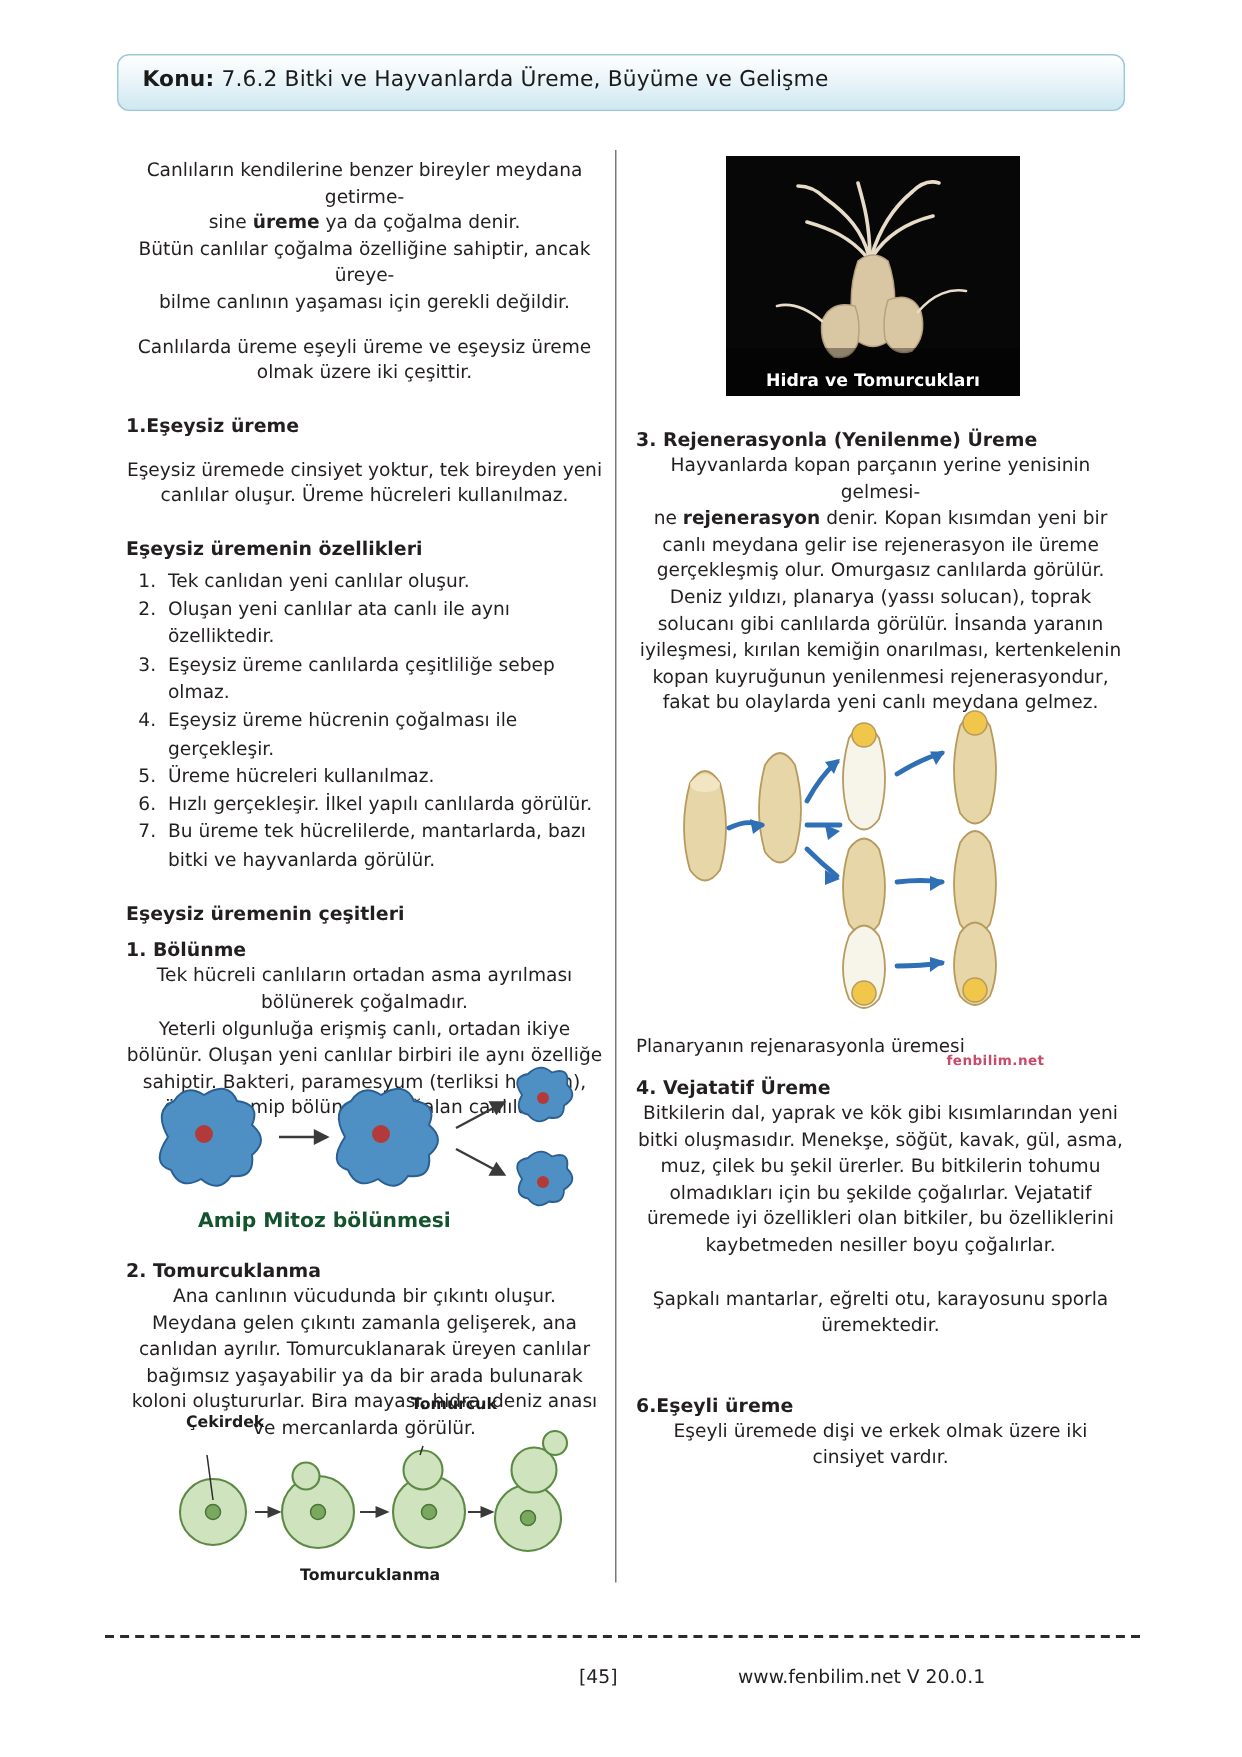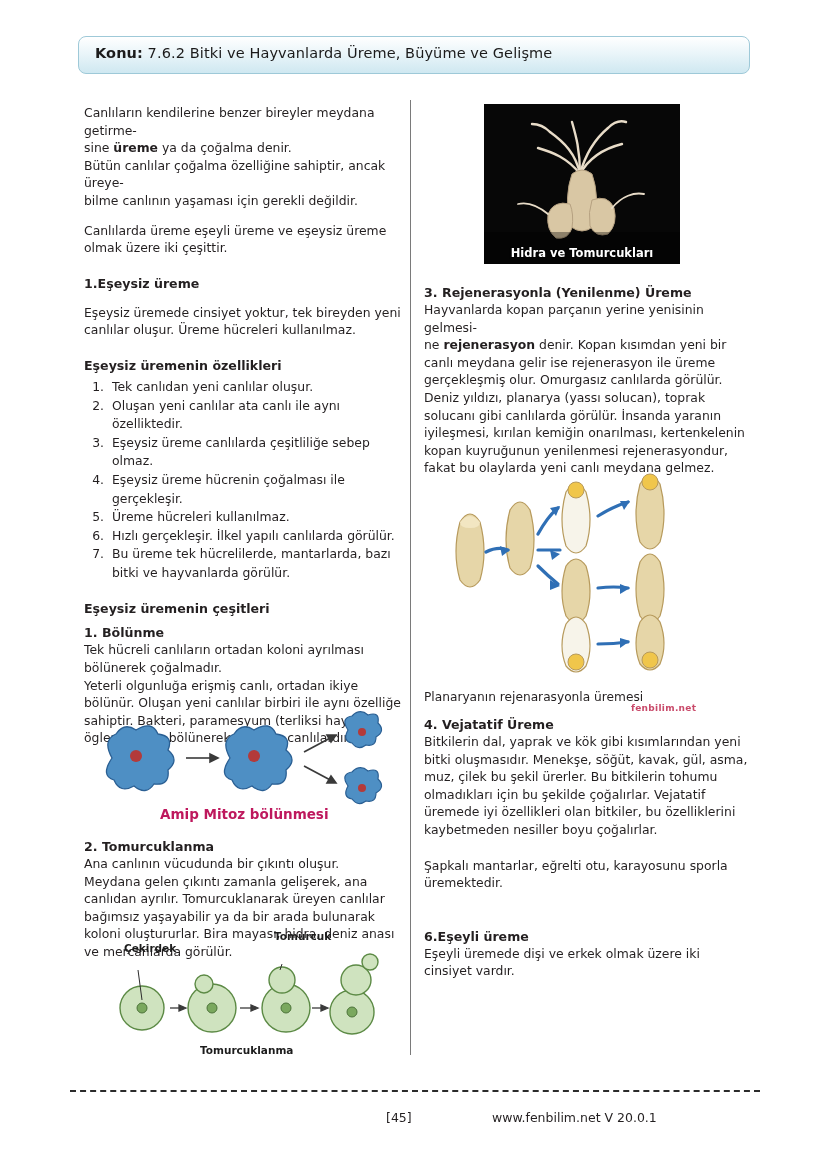--- a/index.html
+++ b/index.html
@@ -63,20 +63,21 @@
     left: 424px;
     top: 104px;
     width: 326px;
   }
 
   p, .para {
     margin: 0 0 0 0;
     font-size: 12.4px;
     line-height: 17.6px;
     color: #231f20;
+    text-align: center;
   }
   .gap-s { height: 12px; }
   .gap-m { height: 18px; }
   .gap-xs { height: 7px; }
   .heading {
     font-size: 12.6px;
     font-weight: bold;
     line-height: 17px;
     color: #231f20;
   }
@@ -112,25 +113,25 @@
   
   .amip-box {
     position: absolute;
     left: 90px;
     top: 706px;
     width: 300px;
     height: 118px;
   }
   .amip-caption {
     position: absolute;
-    left: 160px;
+    left: 132px;
     top: 806px;
     font-size: 13.5px;
     font-weight: bold;
-    color: #be185d;
+    color: #14532d;
   }
 
   
   .tomur-box {
     position: absolute;
     left: 100px;
     top: 950px;
     width: 290px;
     height: 110px;
   }
@@ -226,21 +227,21 @@
       <li>Eşeysiz üreme canlılarda çeşitliliğe sebep olmaz.</li>
       <li>Eşeysiz üreme hücrenin çoğalması ile gerçekleşir.</li>
       <li>Üreme hücreleri kullanılmaz.</li>
       <li>Hızlı gerçekleşir. İlkel yapılı canlılarda görülür.</li>
       <li>Bu üreme tek hücrelilerde, mantarlarda, bazı bitki ve hayvanlarda görülür.</li>
     </ol>
     <div class="gap-m"></div>
     <div class="heading">Eşeysiz üremenin çeşitleri</div>
     <div class="gap-xs"></div>
     <div class="heading">1.  Bölünme</div>
-    <p class="para">Tek hücreli canlıların ortadan koloni ayrılması bölünerek çoğalmadır.</p>
+    <p class="para">Tek hücreli canlıların ortadan asma ayrılması bölünerek çoğalmadır.</p>
     <p class="para">Yeterli olgunluğa erişmiş canlı, ortadan ikiye bölünür. Oluşan yeni canlılar birbiri ile aynı özelliğe sahiptir. Bakteri, paramesyum (terliksi hayvan), öglena, amip bölünerek çoğalan canlılardır.</p>
   </div>
 
   <div class="amip-box">
     <svg width="300" height="118" viewBox="0 0 300 118">
       <g fill="#4e8fc4" stroke="#2a5f93" stroke-width="1.3">
         <path d="M22 52 q-10 -18 4 -24 q8 -12 20 -4 q16 -10 22 4 q16 2 10 16 q12 10 0 20 q2 16 -14 14 q-8 12 -20 2 q-14 8 -20 -6 q-14 -4 -2 -22 z"></path>
       </g>
       <circle cx="46" cy="50" r="6" fill="#b33a3a"></circle>
       <g fill="#4e8fc4" stroke="#2a5f93" stroke-width="1.3">

